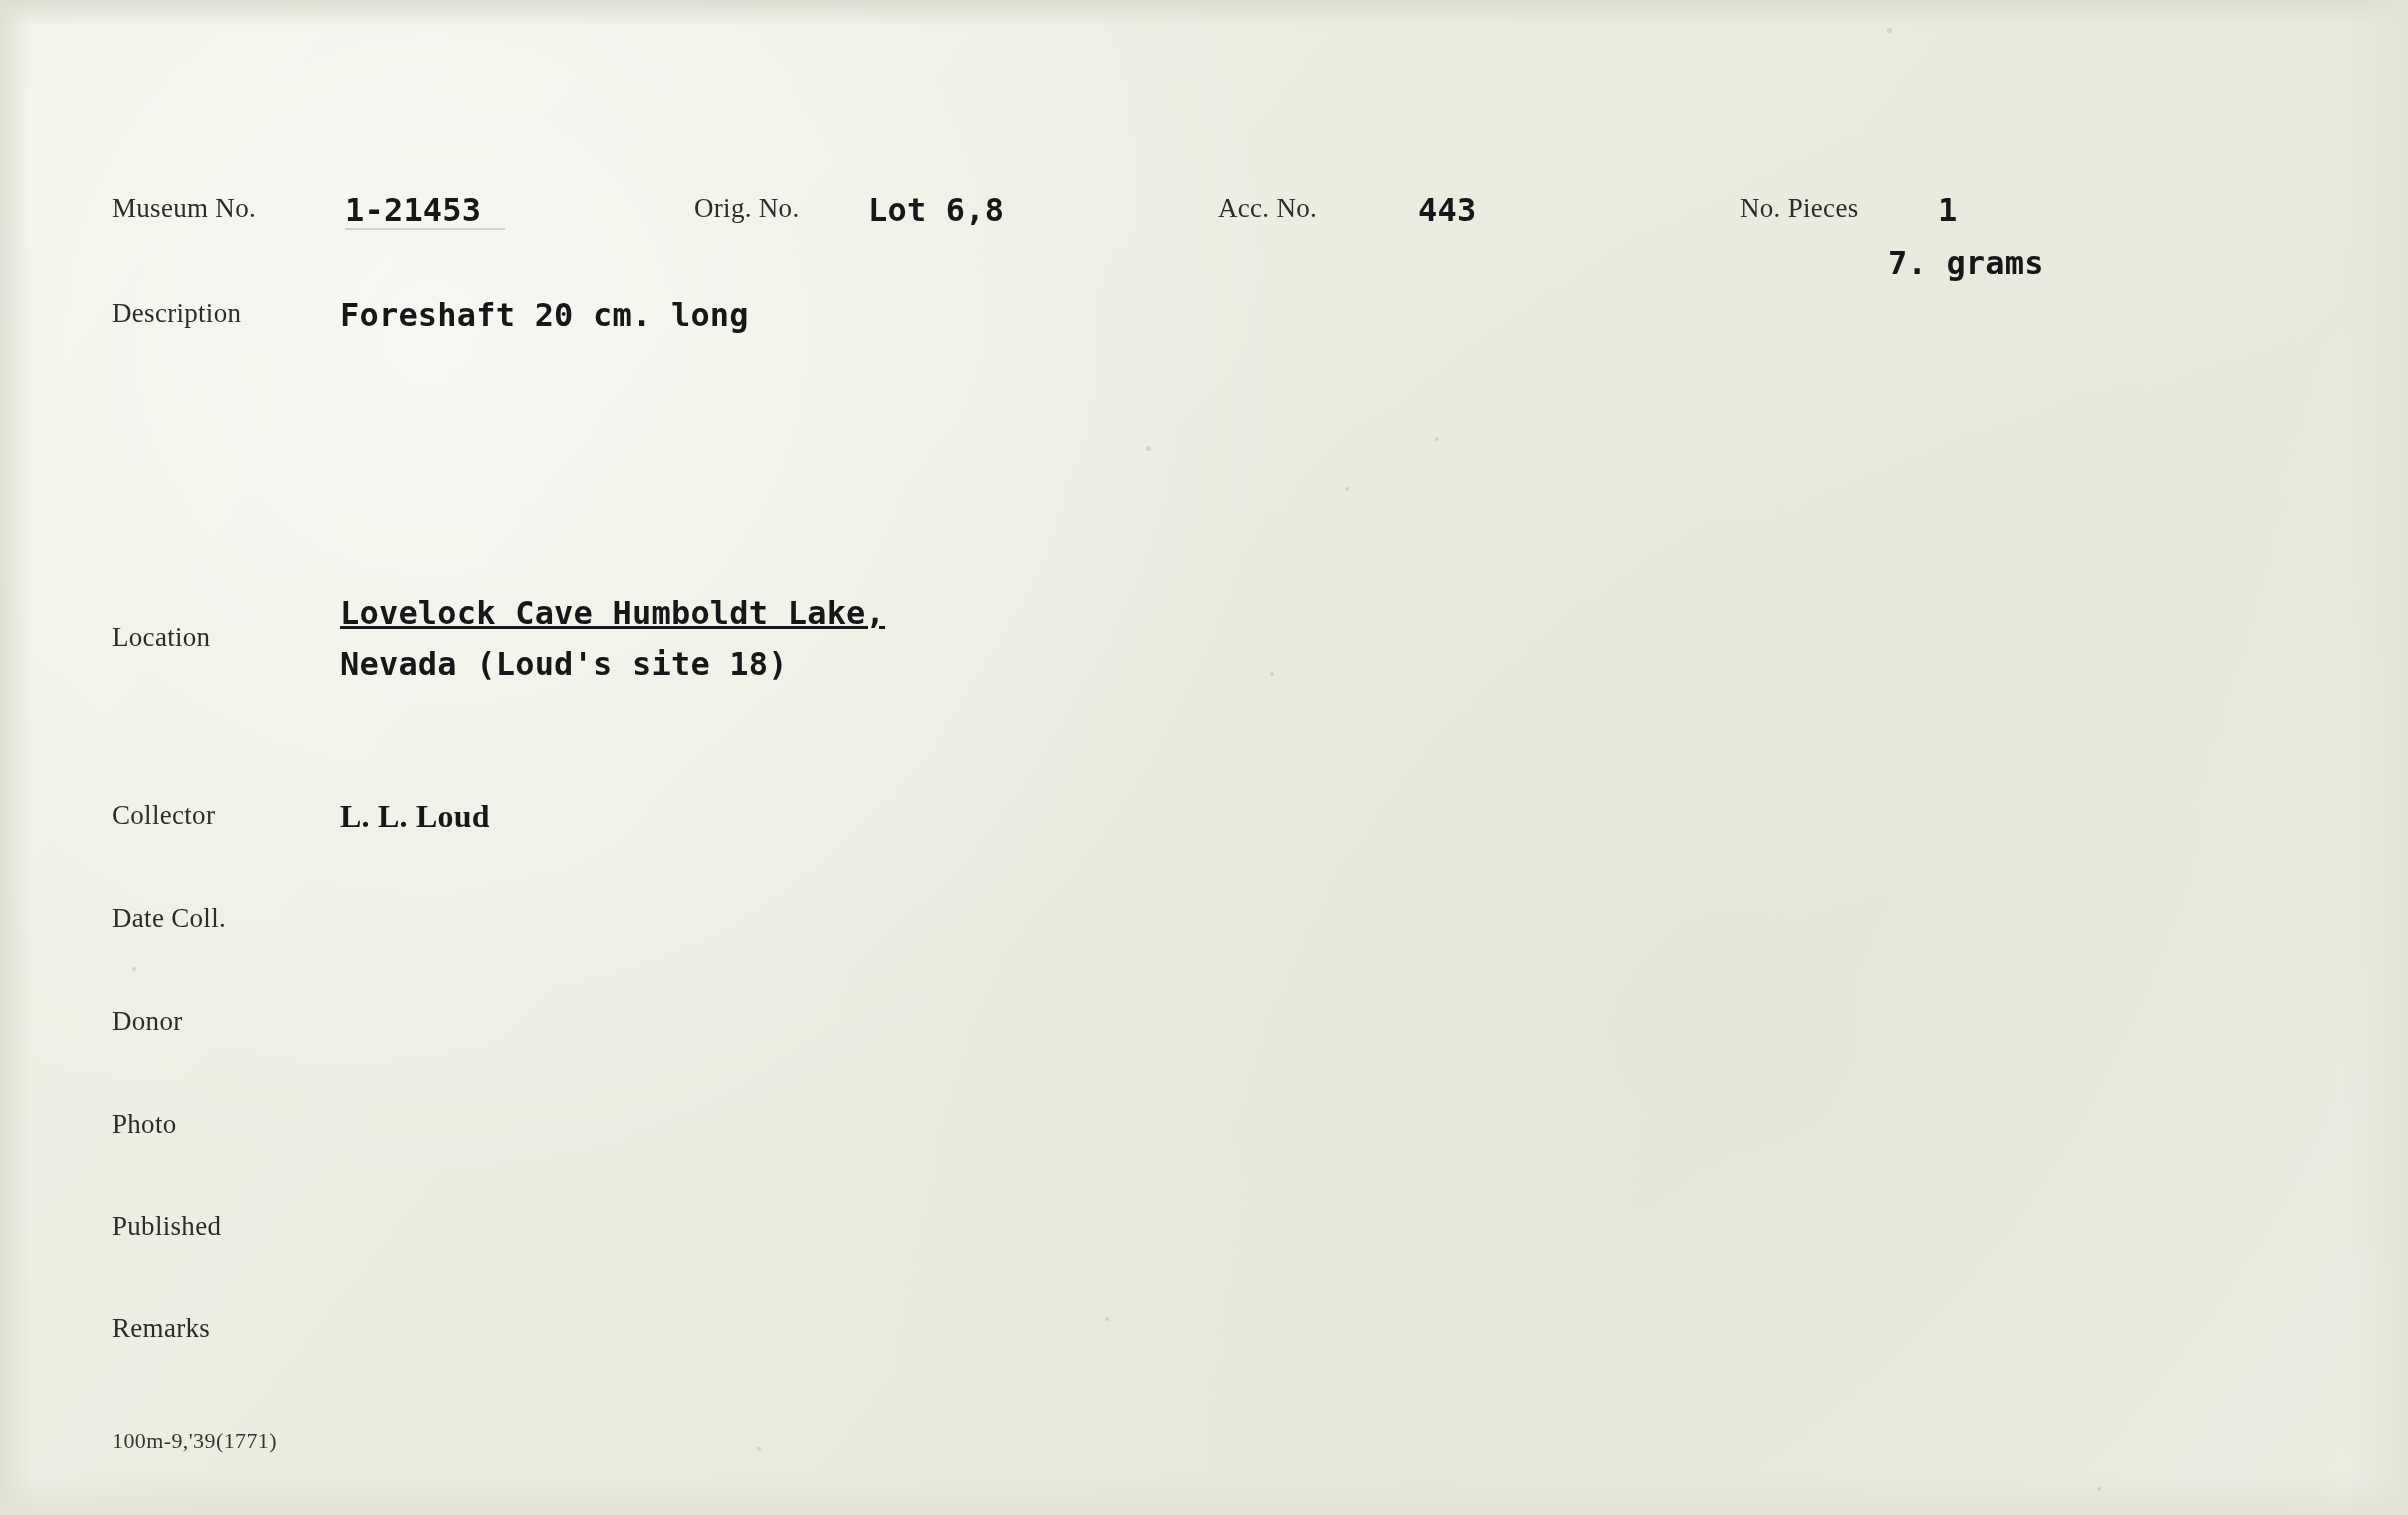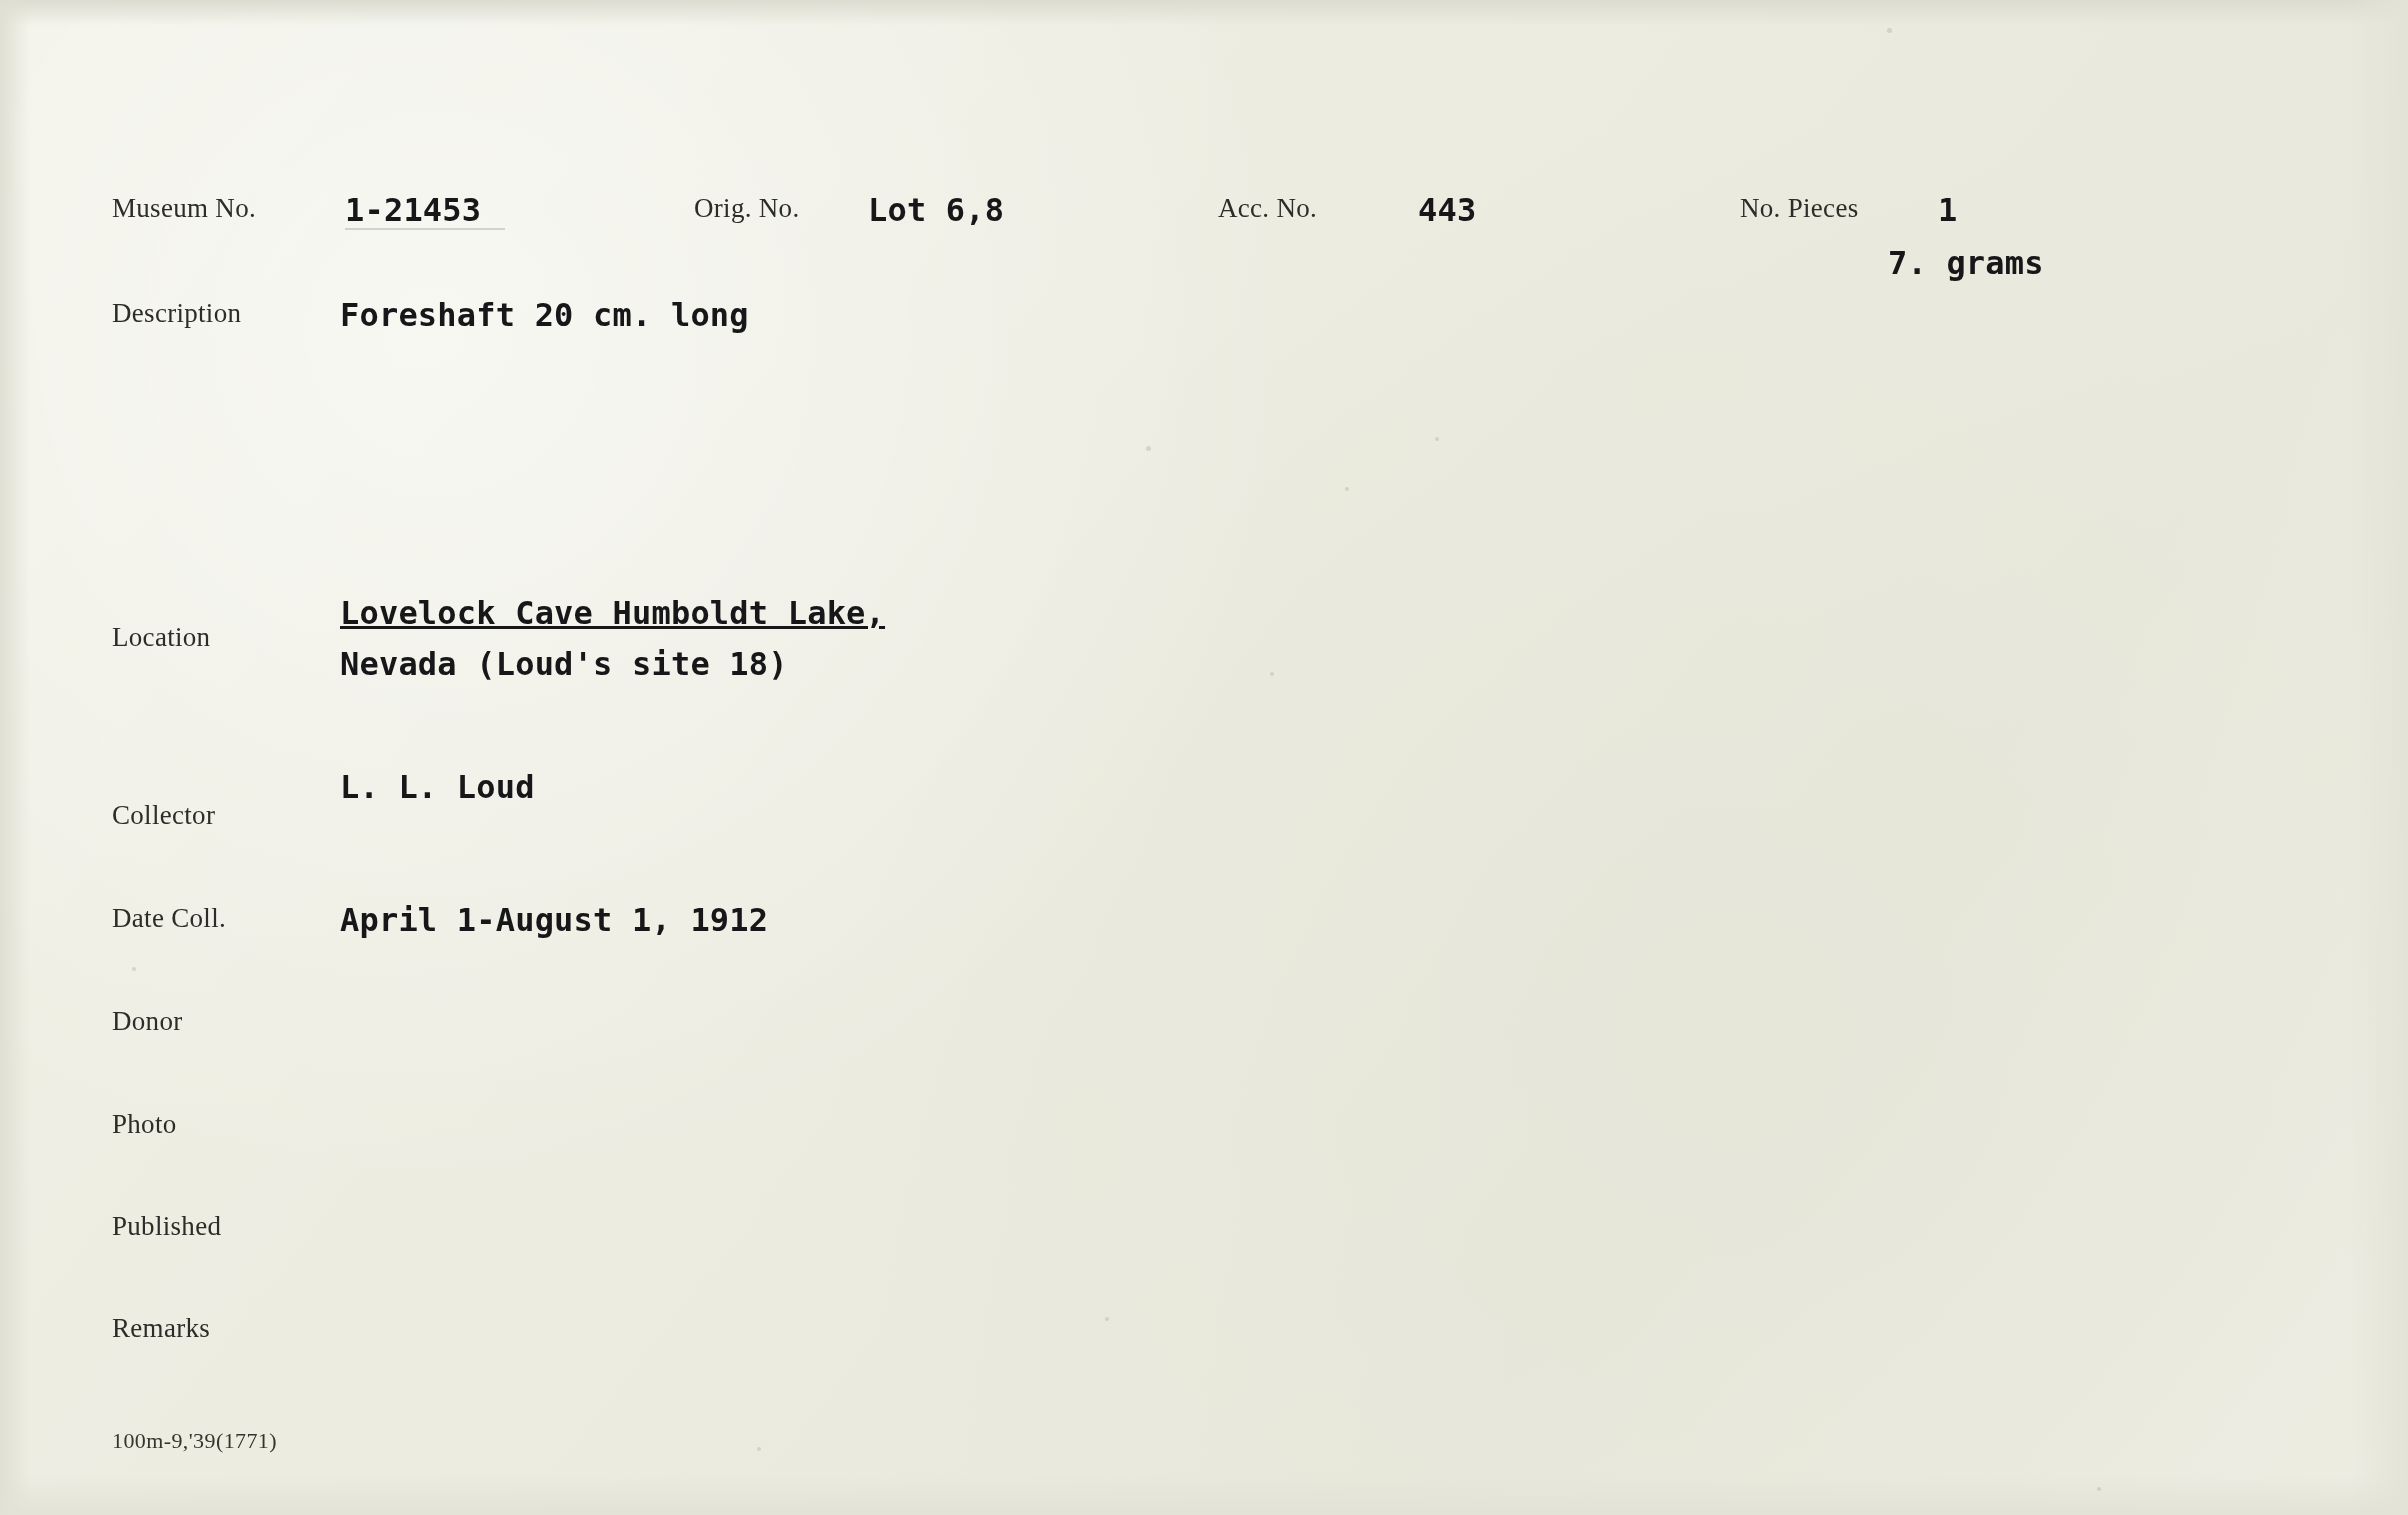--- a/index.html
+++ b/index.html
@@ -128,24 +128,23 @@
   <div class="typed" style="left:1888px; top:244px;">7. grams</div>
 
   <div class="label" style="left:112px; top:298px;">Description</div>
   <div class="typed" style="left:340px; top:296px;">Foreshaft 20 cm. long</div>
 
   <div class="label" style="left:112px; top:598px;margin-top:24px;">Location</div>
   <div class="typed" style="left:340px; top:594px;text-decoration:underline;">Lovelock Cave Humboldt Lake,</div>
   <div class="typed line2" style="left:340px; top:645px;">Nevada (Loud's site 18)</div>
 
   <div class="label" style="left:112px; top:800px;">Collector</div>
-  <div class="typed" style="left:340px; top:768px;">L. L. Loud</div>
+  <div class="typed" style="left:340px; top:798px;font-family:Liberation Serif, serif;">L. L. Loud</div>
 
   <div class="label" style="left:112px; top:903px;">Date Coll.</div>
-  <div class="typed" style="left:340px; top:901px;">April 1-August 1, 1912</div>
 
   <div class="label" style="left:112px; top:1006px;">Donor</div>
 
   <div class="label" style="left:112px; top:1109px;">Photo</div>
   <div class="typed" style="left:340px; top:1107px;"></div>
 
   <div class="label" style="left:112px; top:1211px;">Published</div>
   <div class="typed" style="left:340px; top:1209px;"></div>
 
   <div class="label" style="left:112px; top:1313px;">Remarks</div>

